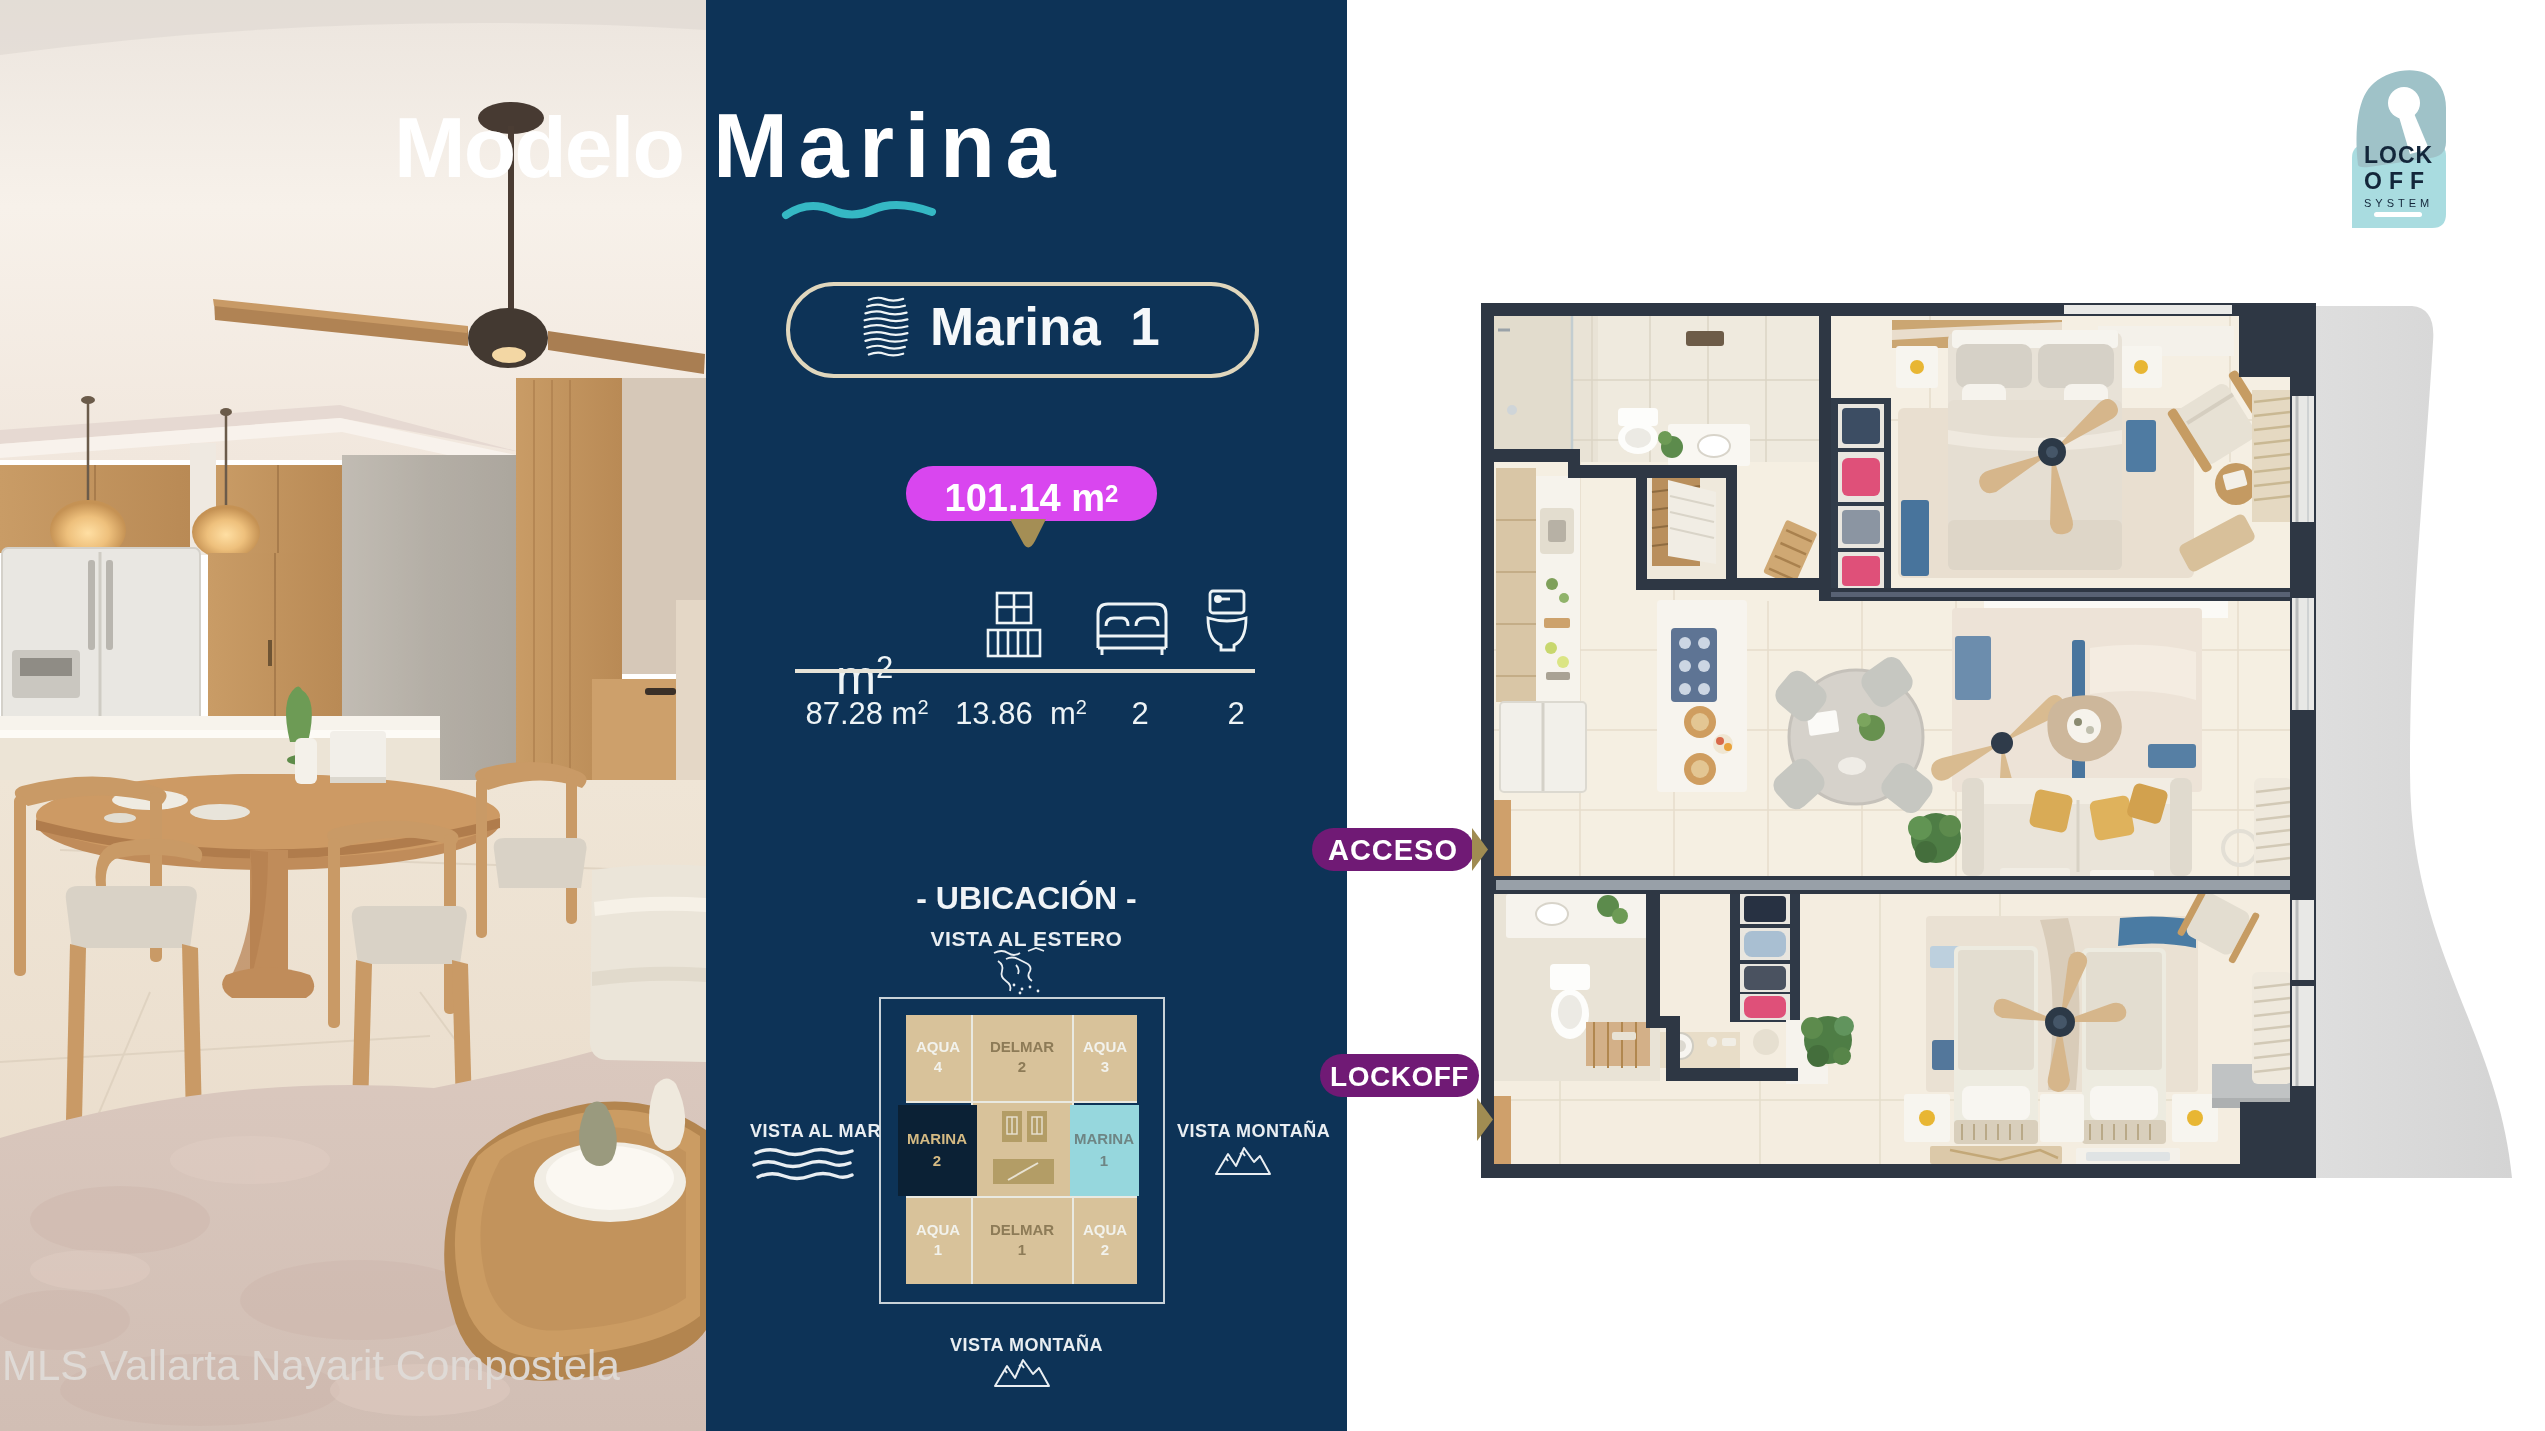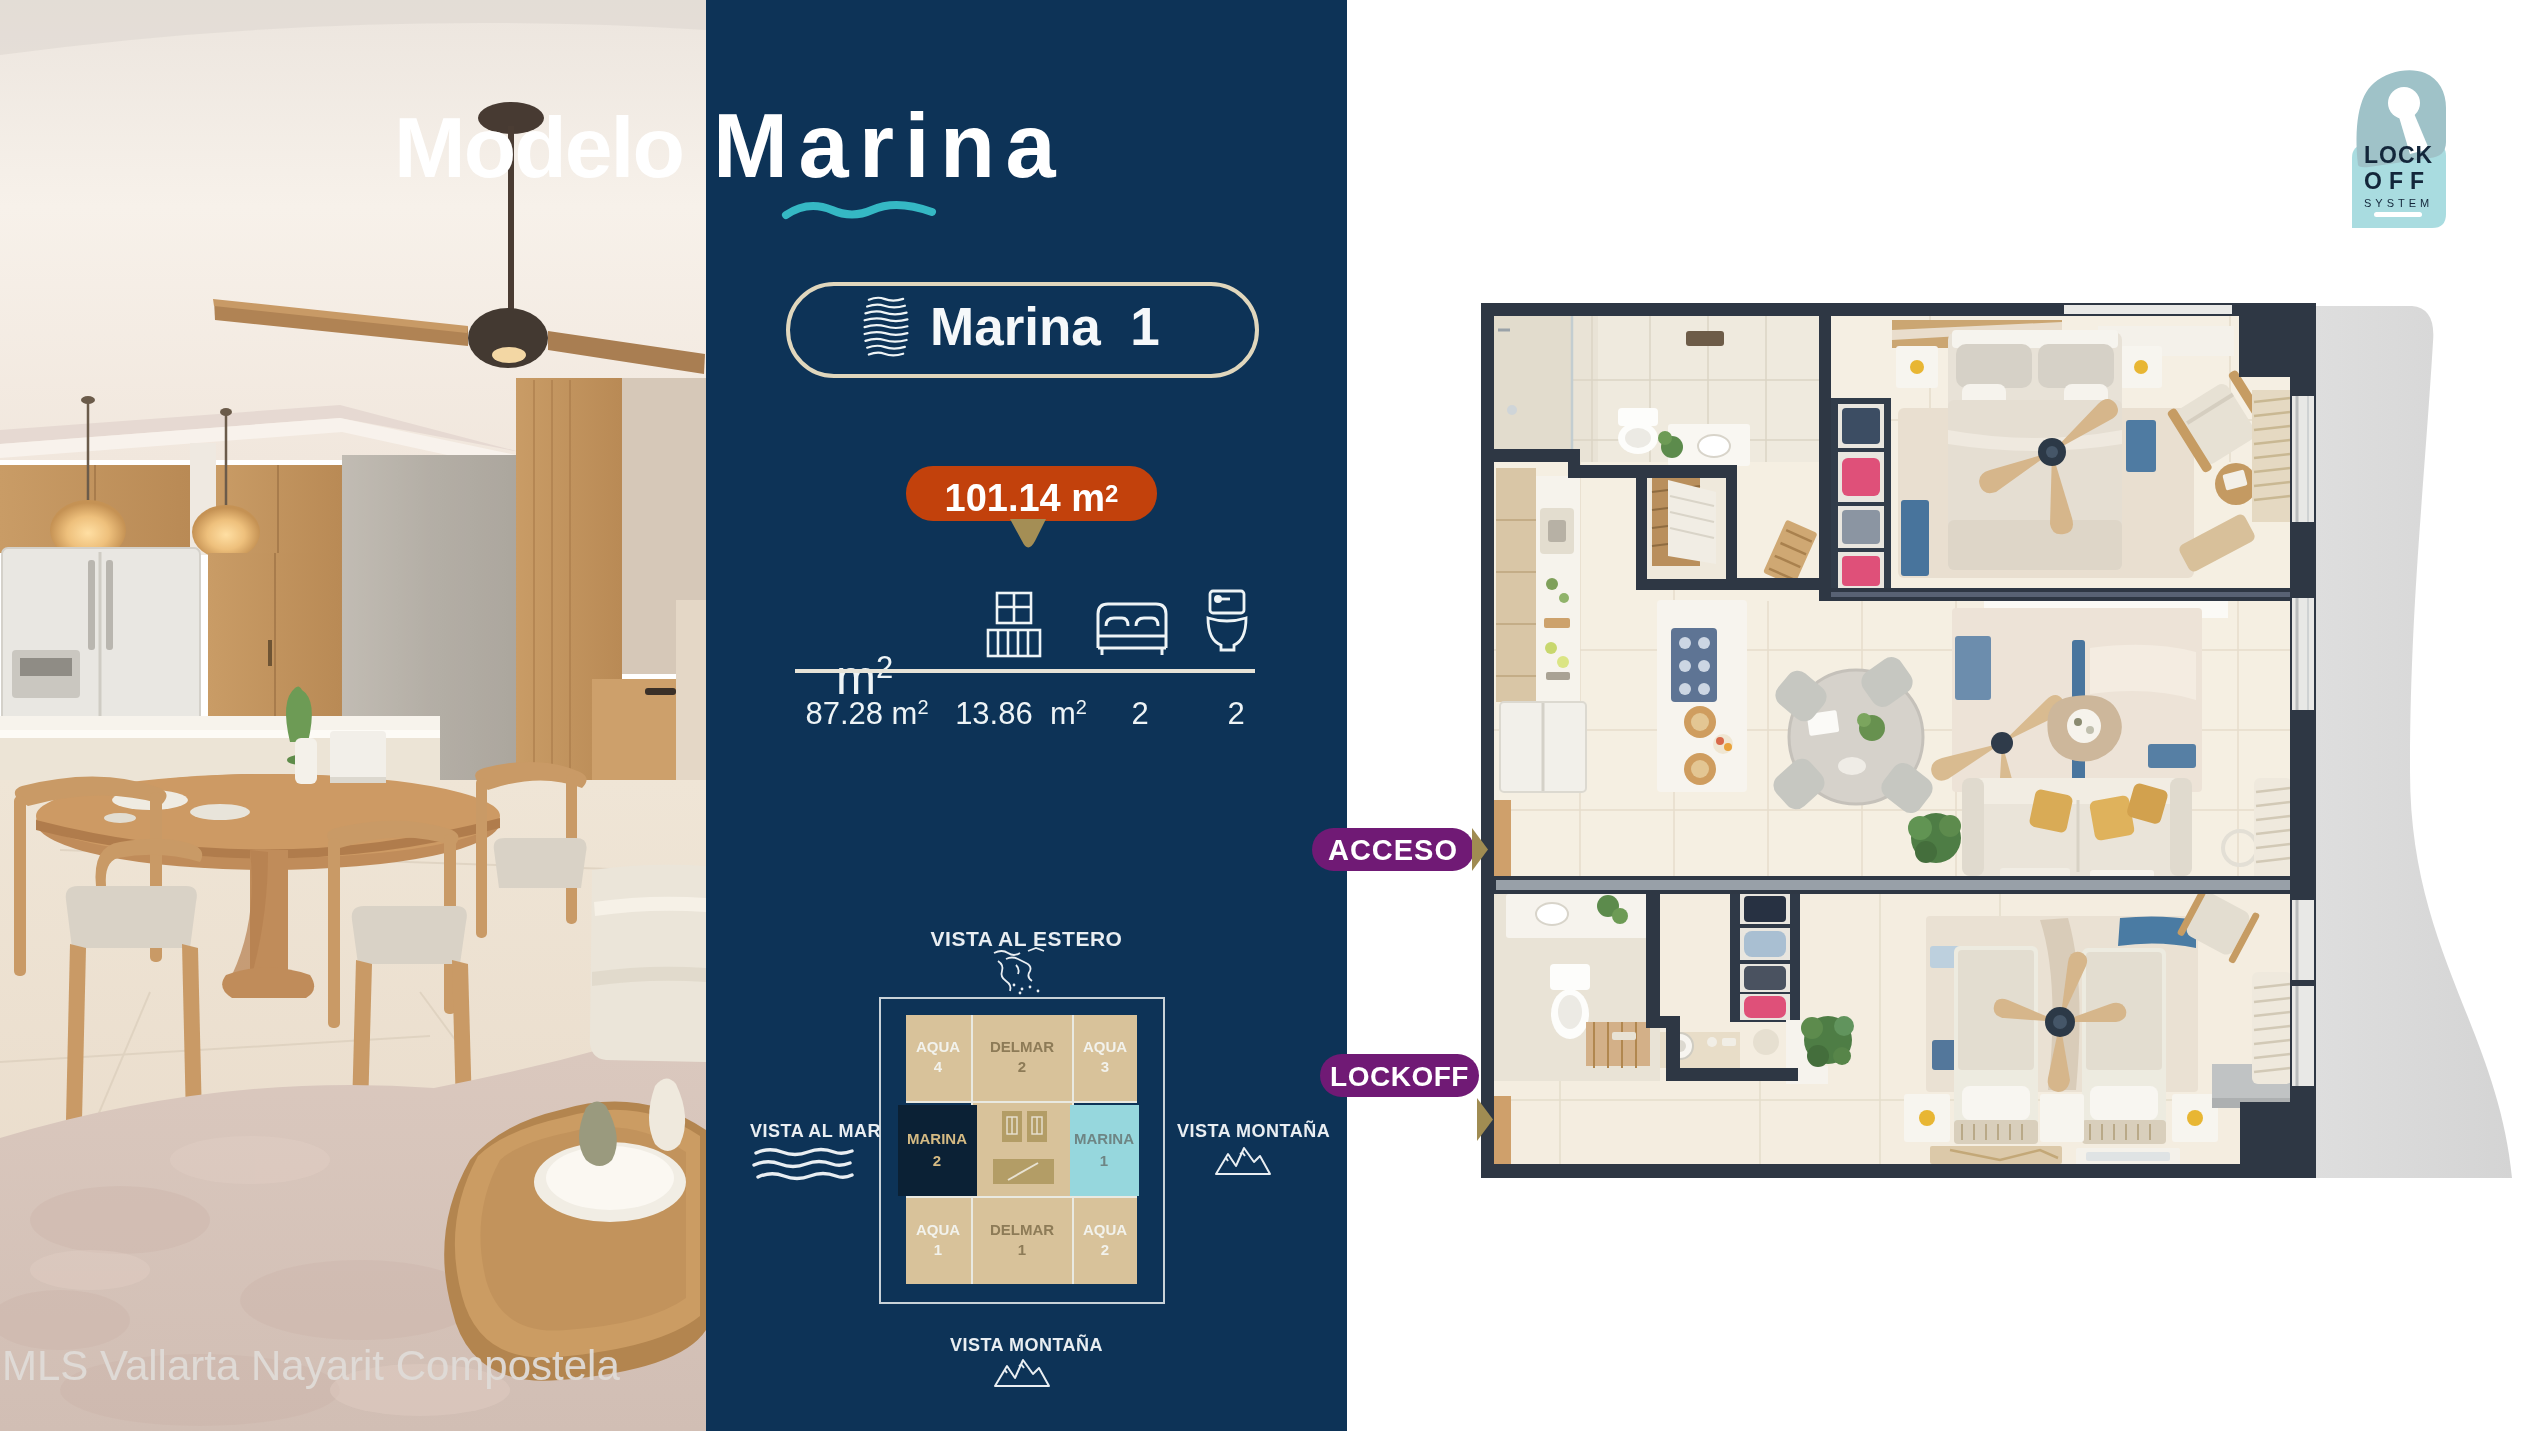--- a/index.html
+++ b/index.html
@@ -211,21 +211,21 @@
       <path d="M3,45 Q16,41 27,44 Q39,48 53,44"></path>
       <path d="M4,53 Q16,49 26,52 Q38,56 52,52"></path>
       <path d="M6,61 Q17,57 26,60 Q37,64 50,60"></path>
       <path d="M8,69 Q18,65 26,68 Q36,72 48,68"></path>
     </g>
   </svg>
 
   <div class="abs" style="left:930px;top:296px;font-size:53px;font-weight:bold;color:#f5f8fa;white-space:nowrap;">Marina&nbsp; 1</div>
 
 
-  <div class="abs" style="left:906px;top:466px;width:251px;height:55px;background:#c2410c;border-radius:27px;color:#fff;font-weight:bold;font-size:38px;text-align:center;line-height:56px;">101.14 m<span style="font-size:24px;vertical-align:9px;">2</span></div>
+  <div class="abs" style="left:906px;top:466px;width:251px;height:55px;background:#d946ef;border-radius:27px;color:#fff;font-weight:bold;font-size:38px;text-align:center;line-height:56px;">101.14 m<span style="font-size:24px;vertical-align:9px;">2</span></div>
 
   <svg class="abs" style="left:1008px;top:519px;" width="40" height="40">
       <path d="M2,0 L38,0 L27,22 Q20,35 14,22 Z" fill="#a48e55"></path>
     </svg>
 
   <div class="abs" style="left:836px;top:606px;font-size:48px;color:#eef4f6;margin-top:44px;">m<span style="font-size:31px;vertical-align:16px;">2</span></div>
 
   <svg class="abs" style="left:984px;top:590px;" width="60" height="70" viewBox="0 0 60 70">
     <g fill="none" stroke="#eef4f6" stroke-width="2.6">
       <rect x="13" y="3" width="34" height="30"></rect>
@@ -260,20 +260,21 @@
     </g>
   </svg>
 
   <div class="abs" style="left:795px;top:669px;width:460px;height:4px;background:#e6e3d8;"></div>
 
   <div class="abs" style="left:867px;top:696px;transform:translateX(-50%);font-size:31px;color:#eef4f6;white-space:nowrap;">87.28 m<span style="font-size:20px;vertical-align:10px;">2</span></div>
   <div class="abs" style="left:1021px;top:696px;transform:translateX(-50%);font-size:31px;color:#eef4f6;white-space:nowrap;">13.86&nbsp; m<span style="font-size:20px;vertical-align:10px;">2</span></div>
   <div class="abs" style="left:1140px;top:696px;transform:translateX(-50%);font-size:31px;color:#eef4f6;">2</div>
   <div class="abs" style="left:1236px;top:696px;transform:translateX(-50%);font-size:31px;color:#eef4f6;">2</div>
 
+  <div class="abs" style="left:706px;top:880px;width:641px;text-align:center;font-size:32px;font-weight:bold;color:#f0f4f7;">- UBICACIÓN -</div>
 
   <div class="abs" style="left:706px;top:927px;width:641px;text-align:center;font-size:21px;font-weight:bold;color:#e9eef2;letter-spacing:0.5px;">VISTA AL ESTERO</div>
 
   <svg class="abs" style="left:992px;top:947px;" width="56" height="48" viewBox="0 0 56 48">
     <g fill="none" stroke="#e9eef2" stroke-width="1.8">
       <path d="M2,6 Q10,2 16,6 Q22,10 28,6"></path>
       <path d="M36,4 L44,1 L52,4"></path>
       <path d="M14,12 Q20,9 26,12 L34,16 Q40,19 38,24 Q34,30 40,34"></path>
       <path d="M6,14 Q12,18 10,24 Q8,30 14,34 Q20,38 18,44"></path>
       <path d="M24,18 Q28,22 26,27"></path>

